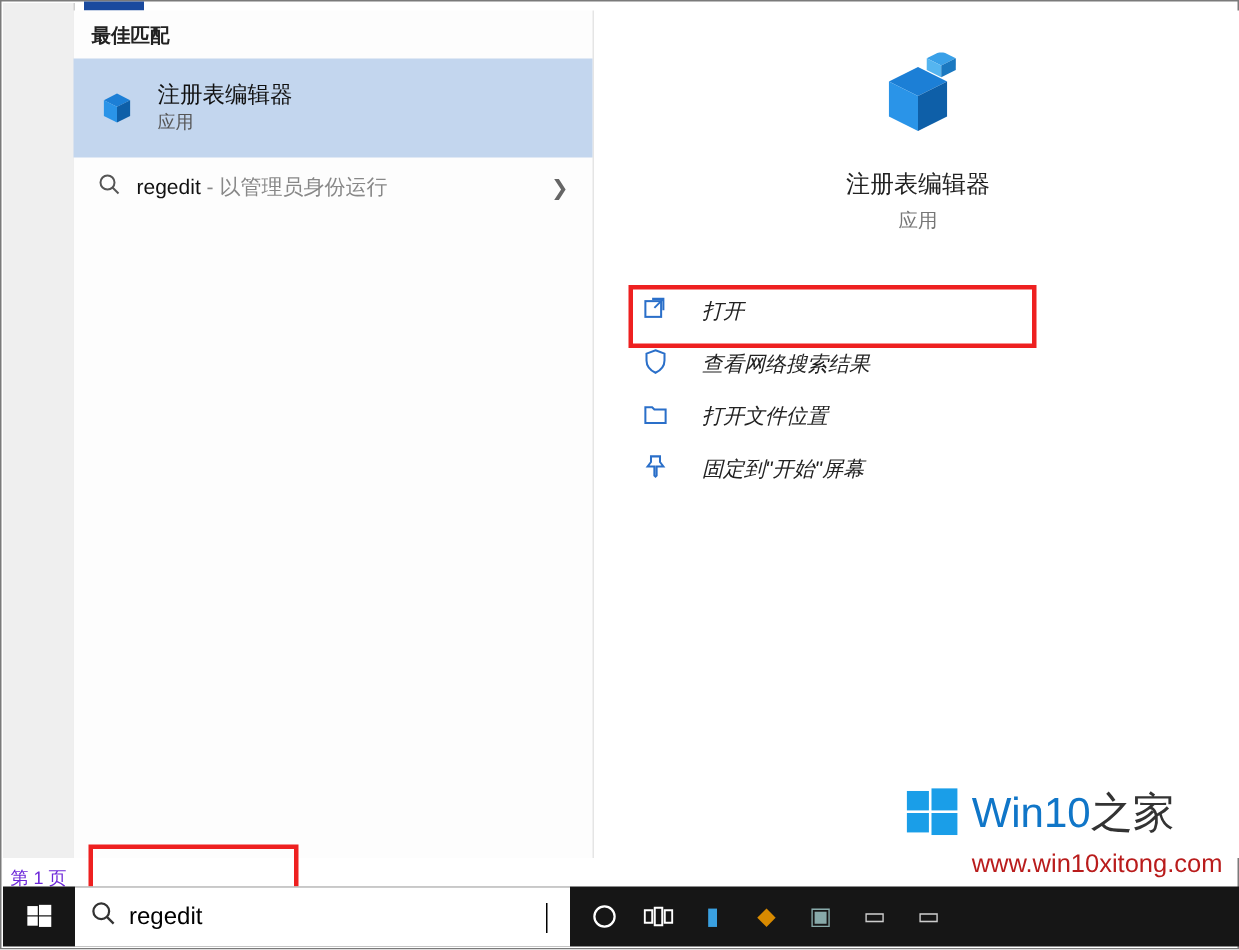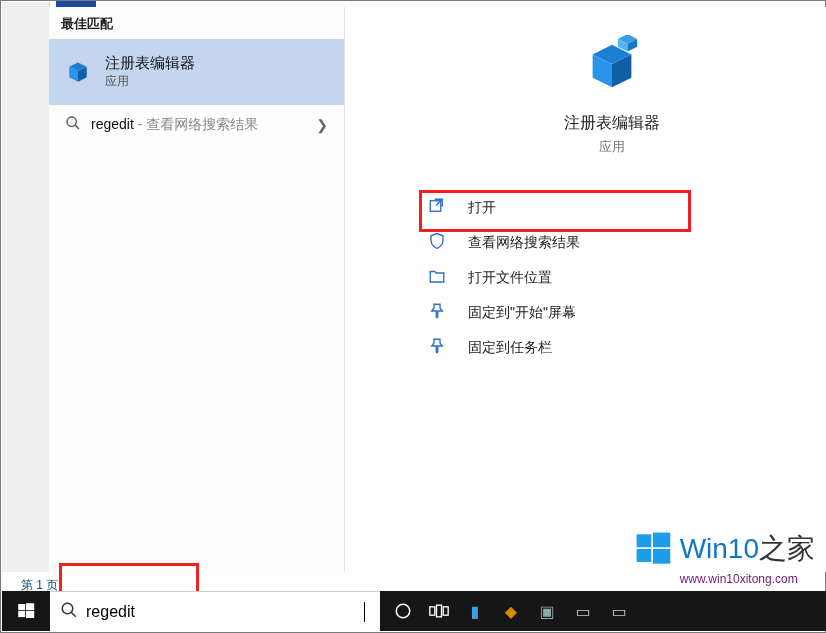--- a/index.html
+++ b/index.html
@@ -24,21 +24,21 @@
     }
     .left-gutter {
       position: absolute;
       left: 1px; top: 1px; width: 48px; height: 570px;
       background: #efefef;
       border-right: 1px solid #cfcfcf;
     }
     .search-panel {
       position: absolute;
       left: 48px; top: 6px;
-      width: 296px; height: 565px;
+      width: 347px; height: 565px;
       background: #fdfdfd;
       border-right: 1px solid #e5e5e5;
     }
     .section-hdr {
       padding: 8px 12px 6px;
       font-size: 13px;
       font-weight: 600;
       color: #222;
     }
     .best-match {
@@ -70,32 +70,33 @@
     }
     .detail-hero { text-align: center; padding: 28px 0 14px; }
     .detail-hero .dh-title { font-size: 16px; color: #222; margin-top: 16px; }
     .detail-hero .dh-sub { font-size: 13px; color: #777; margin-top: 4px; }
     .action-list { margin-top: 20px; }
     .action {
       display: flex; align-items: center;
       padding: 7px 30px;
       font-size: 14px; color: #222;
       cursor: pointer;
+      font-style: italic;
     }
     .action .ai { width: 22px; margin-right: 18px; color: #2a6fc9; }
     .highlight {
       border: 3px solid #ee2020;
       position: absolute;
     }
     .hl-1 { left: 418px; top: 189px; width: 272px; height: 42px; }
     .hl-2 { left: 58px; top: 562px; width: 140px; height: 65px; }
     .page-label {
       position: absolute;
-      left: 20px; top: 576px;
-      font-size: 12px; color: #0c4a6e;
+      left: 6px; top: 576px;
+      font-size: 12px; color: #6d28d9;
     }
     .taskbar {
       position: absolute;
       left: 1px; bottom: 1px; width: 824px; height: 40px;
       background: #161616;
       display: flex; align-items: center;
     }
     .start-btn {
       width: 48px; height: 40px;
       display: flex; align-items: center; justify-content: center;
@@ -121,21 +122,21 @@
     .tray-icon { width: 30px; height: 30px; display:flex;align-items:center;justify-content:center;}
     .watermark {
       position: absolute;
       right: 10px; bottom: 46px;
       text-align: left;
       color: #1a6fc4;
     }
     .watermark .wm-row { display: flex; align-items: flex-start; gap: 8px;}
     .watermark .wm-brand { font-size: 28px; font-weight: 500; }
     .watermark .wm-brand .zh { font-family: "Microsoft YaHei"; }
-    .watermark .wm-url { font-size: 12px; color: #701a75; margin-left: 46px; }
+    .watermark .wm-url { font-size: 17px; color: #b91c1c; margin-left: 46px; text-align: center; }
     .cube-svg { display:block; }
   </style>
 </head>
 <body>
 
 <div class="outer">
   <div class="blue-tab"></div>
   <div class="left-gutter"></div>
 
   <div class="search-panel">
@@ -160,21 +161,21 @@
 
     <div class="web-row">
       <div class="web-row-left">
         <span>
           <svg width="16" height="16" viewBox="0 0 24 24" fill="none" stroke="#555" stroke-width="2">
             <circle cx="10" cy="10" r="7"></circle>
               <line x1="15" y1="15" x2="21" y2="21"></line>
           </svg>
         </span>
         <span>
-          <span style="color:#111">regedit</span><span style="color:#888"> - 查看网络搜索结果</span>
+          <span style="color:#111">regedit</span><span style="color:#888"> - 以管理员身份运行</span>
         </span>
       </div>
       <span class="chev">❯</span>
     </div>
   </div>
 
   <div class="detail-panel">
     <div class="detail-hero">
       <div style="display:flex;justify-content:center;">
         <svg class="cube-svg" width="62" height="62" viewBox="0 0 64 64">
@@ -220,28 +221,20 @@
         <span>打开文件位置</span>
       </div>
       <div class="action">
         <span class="ai">
           <svg width="18" height="18" viewBox="0 0 24 24" fill="none" stroke="#2a6fc9" stroke-width="1.8">
             <path d="M8 3 h8 v5 l3 4 h-6 v8 l-1 1 -1 -1 v-8 H5 l3 -4 Z"></path>
           </svg>
         </span>
         <span>固定到"开始"屏幕</span>
       </div>
-      <div class="action">
-        <span class="ai">
-          <svg width="18" height="18" viewBox="0 0 24 24" fill="none" stroke="#2a6fc9" stroke-width="1.8">
-            <path d="M8 3 h8 v5 l3 4 h-6 v8 l-1 1 -1 -1 v-8 H5 l3 -4 Z"></path>
-          </svg>
-        </span>
-        <span>固定到任务栏</span>
-      </div>
     </div>
   </div>
 
   <div class="highlight hl-1"></div>
   <div class="highlight hl-2"></div>
 
   <div class="page-label">第 1 页</div>
 
   <div class="watermark">
     <div class="wm-row">

